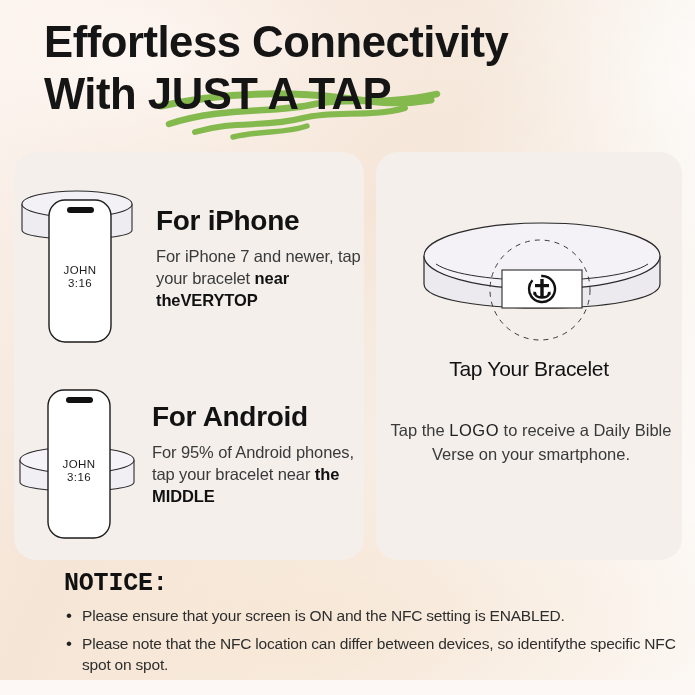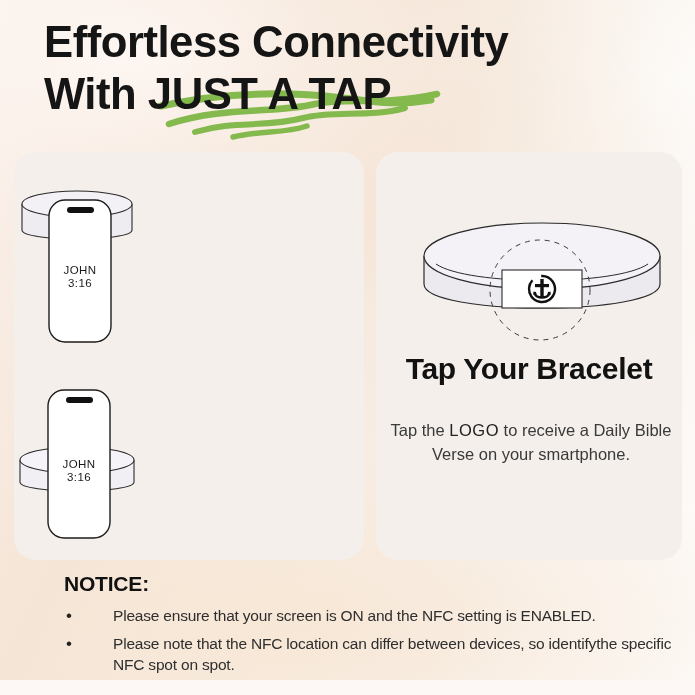--- a/index.html
+++ b/index.html
@@ -114,22 +114,22 @@
     width: 248px;
     height: 140px;
   }
   #right-heading {
     position: absolute;
     left: 376px;
     top: 352px;
     width: 306px;
     text-align: center;
     font-family: "Liberation Sans Narrow", "Liberation Sans", sans-serif;
-    font-weight: bold;
-    font-size: 30px;
+    font-weight: normal;
+    font-size: 21px;
     line-height: 34px;
     color: #121212;
     letter-spacing: -0.3px;
   }
   #right-body {
     position: absolute;
     left: 386px;
     top: 418px;
     width: 290px;
     text-align: center;
@@ -143,23 +143,23 @@
   }
 
   
   #notice {
     position: absolute;
     left: 64px;
     top: 570px;
     width: 612px;
   }
   #notice-title {
-    font-family: Liberation Sans, sans-serif;
-    font-weight: bold;
-    font-size: 21px;
+    font-family: Liberation Mono, monospace;
+    font-weight: bold;
+    font-size: 25px;
     line-height: 28px;
     color: #111;
     margin-bottom: 6px;
     letter-spacing: -0.2px;
   }
   .notice-item {
     display: flex;
     align-items: flex-start;
     margin-top: 7px;
   }
@@ -169,21 +169,20 @@
     line-height: 21px;
     color: #222;
     text-align: left;
     padding-left: 2px;
   }
   .notice-text {
     font-size: 15.5px;
     line-height: 21px;
     color: #2e2e2e;
     letter-spacing: -0.2px;
-    margin-left: 31px;
   }
 </style>
 </head>
 <body>
 
 <div id="poster">
 
   <div class="title-block">
     <div class="title-line">Effortless Connectivity</div>
     <div class="title-line title-line-2">With JUST A TAP</div>
@@ -210,20 +209,24 @@
         <g>
           <rect x="35" y="18" width="62" height="142" rx="16" fill="#ffffff" stroke="#1d1d1d" stroke-width="1.4"></rect>
           <rect x="53" y="25" width="27" height="6" rx="3" fill="#111111"></rect>
         </g>
       </svg>
       <div style="position:absolute; left:35px; top:82px; width:62px; text-align:center; font-size:11.5px; line-height:13px; color:#1b1b1b; letter-spacing:0.4px;">
         <div>JOHN</div>
         <div>3:16</div>
       </div>
     </div>
+    <div class="copy">
+      <div class="copy-heading">For iPhone</div>
+      <div class="copy-body"><span>For iPhone 7 and newer, tap your bracelet </span><b>near theVERYTOP</b></div>
+    </div>
   </div>
 
   <div class="device-row" id="row-android">
     <div class="art">
       <svg viewBox="0 0 142 172" width="142" height="172" fill="none">
 
         <g stroke="#2a2a2a" stroke-width="1.1">
           <path d="M10 82 L10 104 C10 116, 124 116, 124 104 L124 82" fill="#f1eff3"></path>
           <ellipse cx="67" cy="82" rx="57" ry="13" fill="#f5f3f7"></ellipse>
         </g>
@@ -232,20 +235,22 @@
           <rect x="38" y="12" width="62" height="148" rx="16" fill="#ffffff" stroke="#1d1d1d" stroke-width="1.4"></rect>
           <rect x="56" y="19" width="27" height="6" rx="3" fill="#111111"></rect>
         </g>
       </svg>
       <div style="position:absolute; left:38px; top:80px; width:62px; text-align:center; font-size:11.5px; line-height:13px; color:#1b1b1b; letter-spacing:0.4px;">
         <div>JOHN</div>
         <div>3:16</div>
       </div>
     </div>
     <div class="copy">
+      <div class="copy-heading">For Android</div>
+      <div class="copy-body"><span>For 95% of Android phones, tap your bracelet near </span><b>the MIDDLE</b></div>
     </div>
   </div>
 
   <div id="bracelet-art">
     <svg viewBox="0 0 248 140" width="248" height="140" fill="none">
       <g stroke="#2a2a2a" stroke-width="1.2">
         <path d="M6 44 L6 72 C6 104, 242 104, 242 72 L242 44" fill="#eceaee"></path>
         <ellipse cx="124" cy="44" rx="118" ry="33" fill="#f4f2f6"></ellipse>
         <path d="M18 52 C50 74, 198 74, 230 52" fill="none" stroke="#2a2a2a" stroke-width="1"></path>
       </g>

